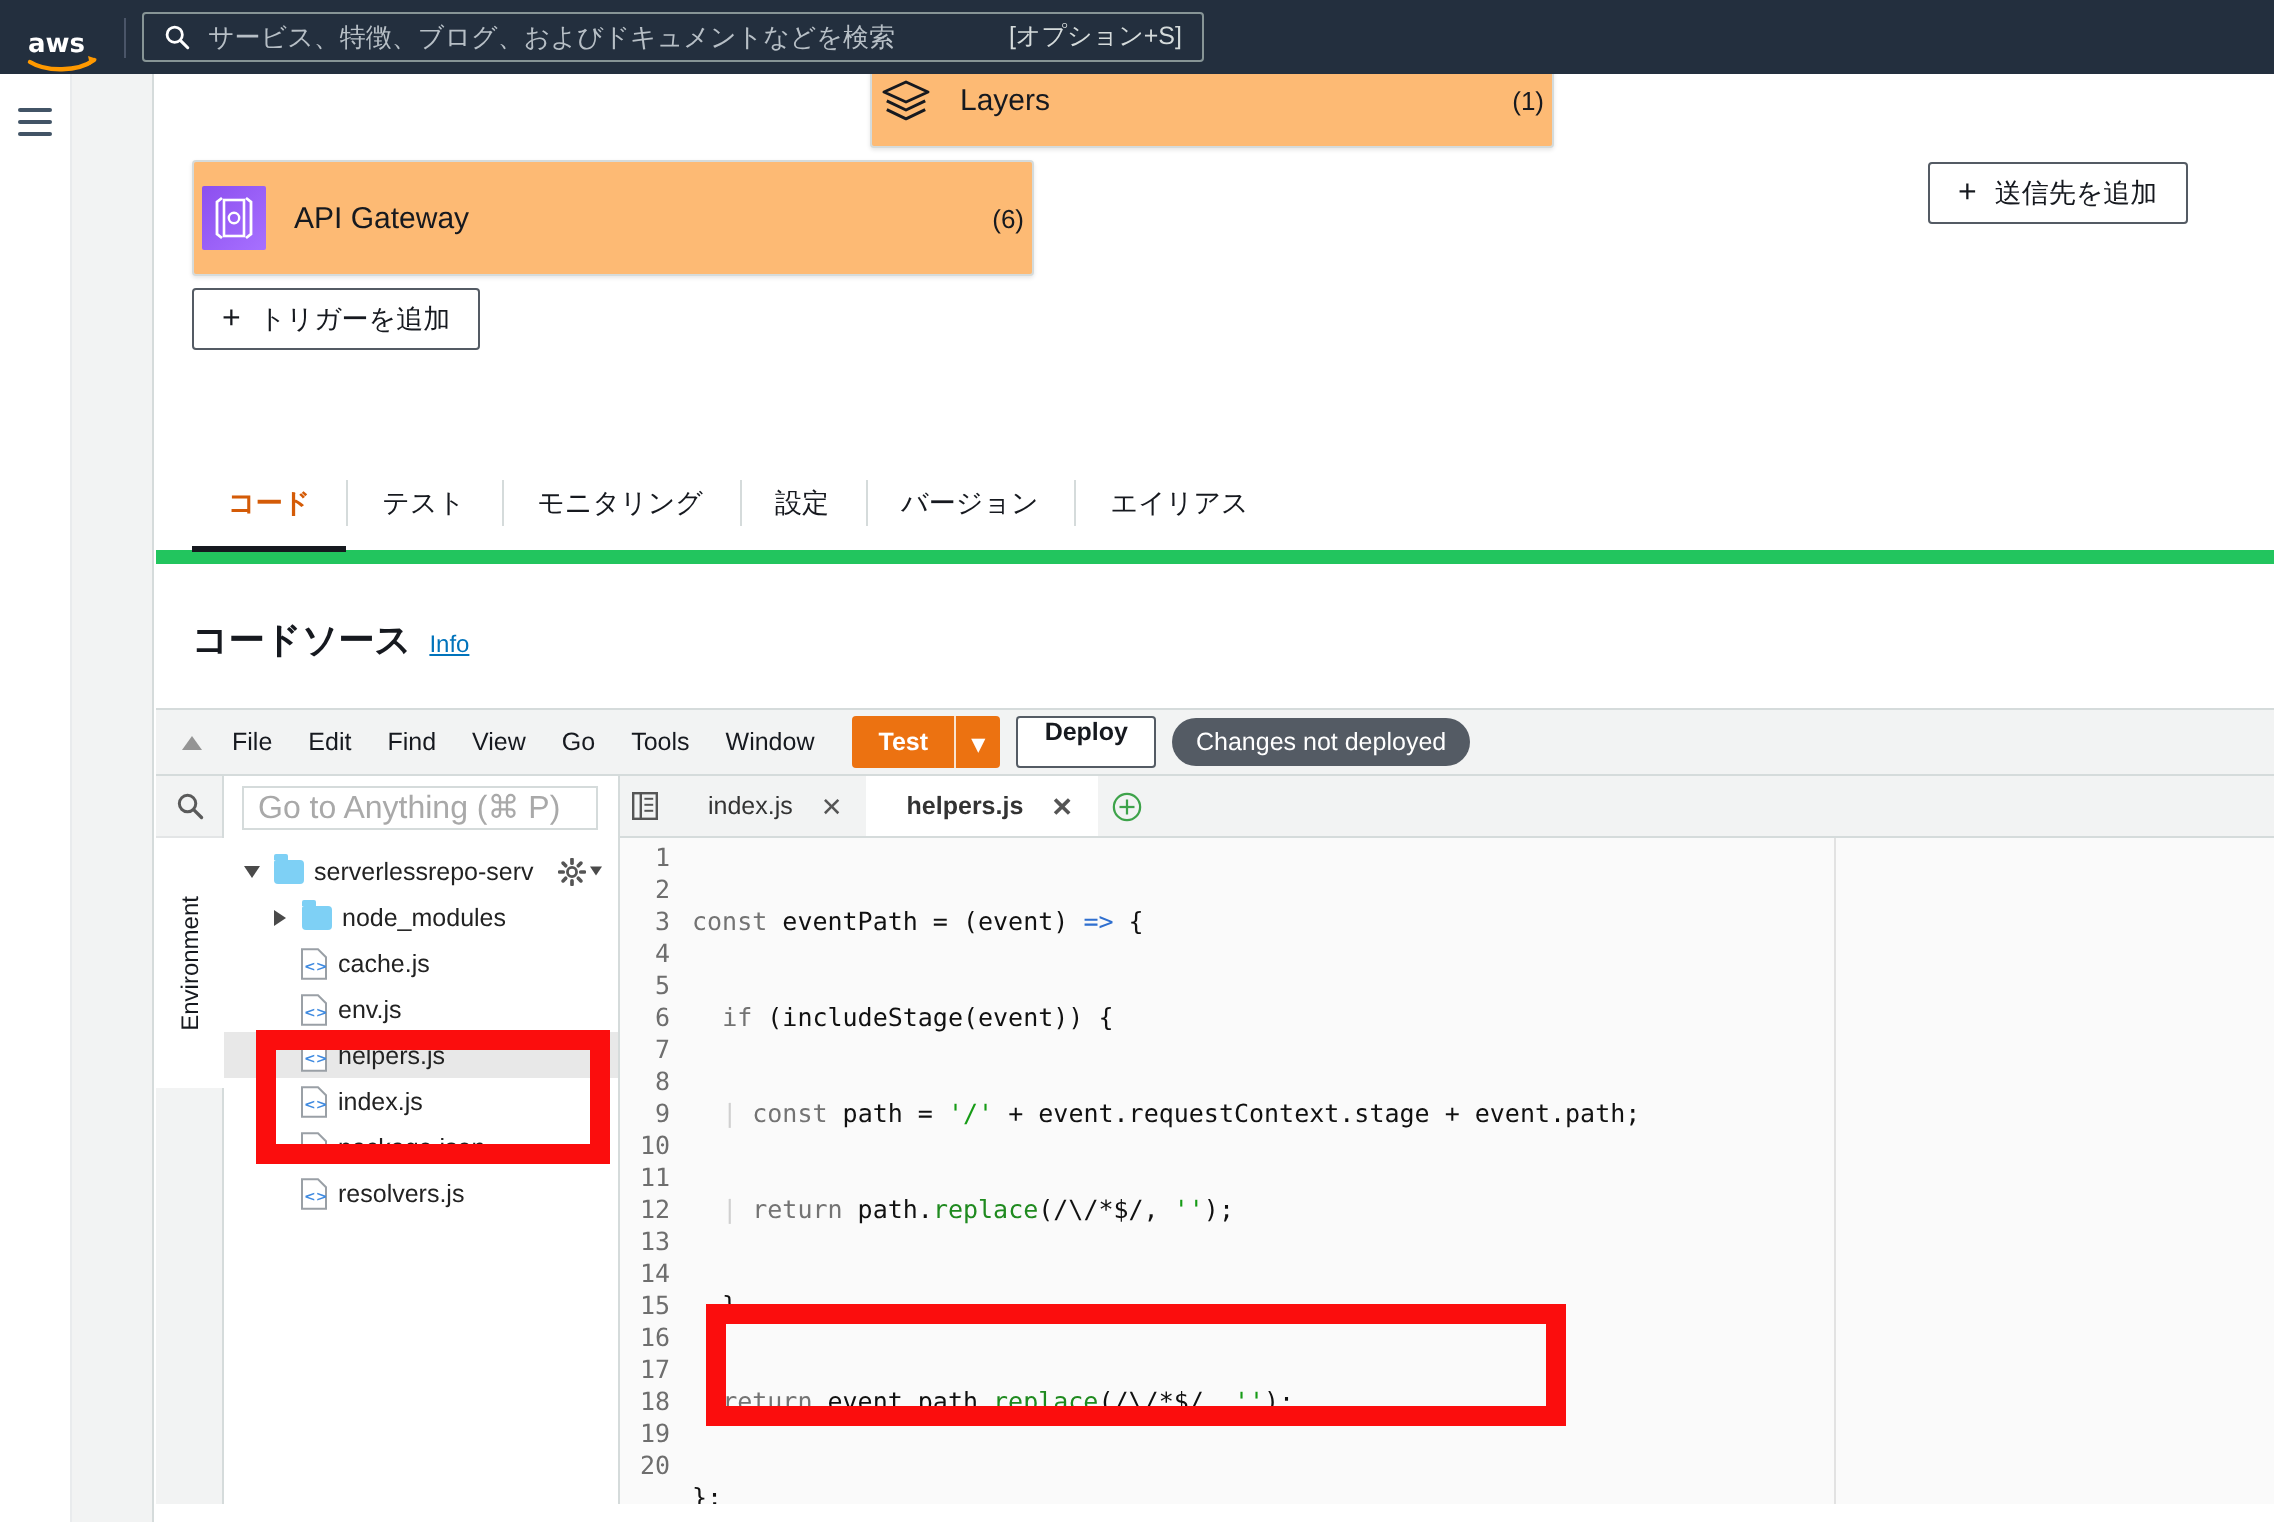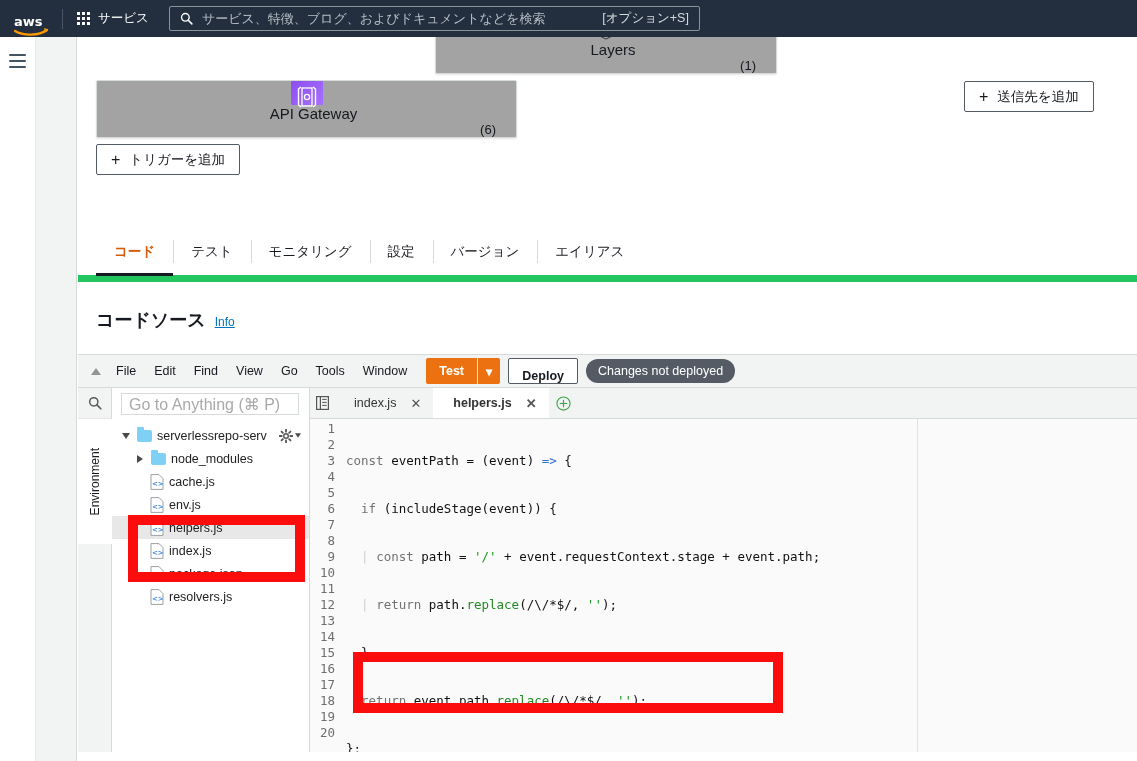--- a/index.html
+++ b/index.html
@@ -45,23 +45,23 @@
 
   
   .page{
     position:absolute; left:78px; top:37px; width:1059px; height:724px;
     background:#fff; overflow:hidden;
   }
 
   
   .topzone{ position:relative; height:191px; background:#fff; }
   .card{
-    position:absolute; background:#a3a3a3; border:1px solid #d5dbdb; border-radius:2px;
+    position:absolute; background:#fdba74; border:1px solid #d5dbdb; border-radius:2px;
     box-shadow:0 1px 2px rgba(0,0,0,.10);
-    display:flex; align-items:center; padding:0 20px;flex-direction:column;
+    display:flex; align-items:center; padding:0 4px;
   }
   .card .c-name{ font-size:15px; color:#16191f; margin-left:14px; }
   .card .c-count{ margin-left:auto; font-size:13px; color:#16191f; }
   #card-layers{ left:357px; top:-10px; width:342px; height:47px; }
   #card-apigw{ left:18px; top:43px; width:421px; height:58px; }
   #card-ghost{ left:357px; top:25px; width:235px; height:62px; z-index:-1; }
 
   .apigw-icon{ width:32px; height:32px; background:#a166ff; position:relative; border-radius:1px;
      background:linear-gradient(135deg,#8c4fef,#a770ff); }
   .apigw-icon svg{ position:absolute; left:0; top:0; }
@@ -111,21 +111,21 @@
   .mi{ font-size:12.5px; color:#16191f; padding:0 9px; height:33px; display:flex; align-items:center; }
   .testbtn{
     margin-left:10px; height:26px; background:#ec7211; color:#fff; font-size:12.5px; font-weight:bold;
     display:flex; align-items:center; border-radius:2px; overflow:hidden;
   }
   .testbtn .lbl{ padding:0 13px; }
   .testbtn .sep{ width:1px; align-self:stretch; background:#fff; opacity:.8; }
   .testbtn .dd{ padding:0 8px; display:flex; align-items:center; }
   .deploybtn{
     margin-left:8px; height:26px; border:1px solid #545b64; border-radius:2px; background:#fff;
-    color:#16191f; font-size:12.5px; font-weight:bold; display:flex; align-items:flex-end; padding:0 13px;
+    color:#16191f; font-size:12.5px; font-weight:bold; display:flex; align-items:flex-start; padding:0 13px;
   }
   .badge{
     margin-left:8px; height:24px; background:#545b64; color:#fff; font-size:12.5px;
     display:flex; align-items:center; padding:0 12px; border-radius:12px; white-space:nowrap;
   }
 
   
   .idebody{ position:relative; height:364px; display:flex; }
   .envtab{
     width:34px; background:#f2f3f3; border-right:1px solid #d5dbdb; position:relative;
@@ -195,34 +195,20 @@
 
 <div class="awsnav">
   <div class="aws-logo">
     <svg width="37" height="24" viewBox="0 0 37 24" aria-hidden="true">
       <text x="1" y="13" font-family="DejaVu Sans, sans-serif" font-size="13" font-weight="bold" fill="#ffffff">aws</text>
       <path d="M2 18 C10 23, 26 23, 34 17" stroke="#ff9900" stroke-width="2.2" fill="none" stroke-linecap="round"></path>
       <path d="M31 15 L35.5 16.5 L32 19.5 Z" fill="#ff9900"></path>
     </svg>
   </div>
   <div class="nav-div"></div>
-  <div class="svc-btn">
-    <span class="grid9">
-      <i></i>
-        <i></i>
-        <i></i>
-        <i></i>
-        <i></i>
-        <i></i>
-        <i></i>
-        <i></i>
-        <i></i>
-    </span>
-    <span class="svc-label">サービス</span>
-  </div>
   <div class="searchbox">
     <svg class="mag" viewBox="0 0 16 16">
       <circle cx="6.6" cy="6.6" r="4.7" stroke="#ffffff" stroke-width="1.7" fill="none"></circle>
       <line x1="10.2" y1="10.2" x2="14.6" y2="14.6" stroke="#ffffff" stroke-width="1.9" stroke-linecap="round"></line>
     </svg>
     <span class="search-ph">サービス、特徴、ブログ、およびドキュメントなどを検索</span>
     <span class="search-kbd">[オプション+S]</span>
   </div>
 </div>
 

